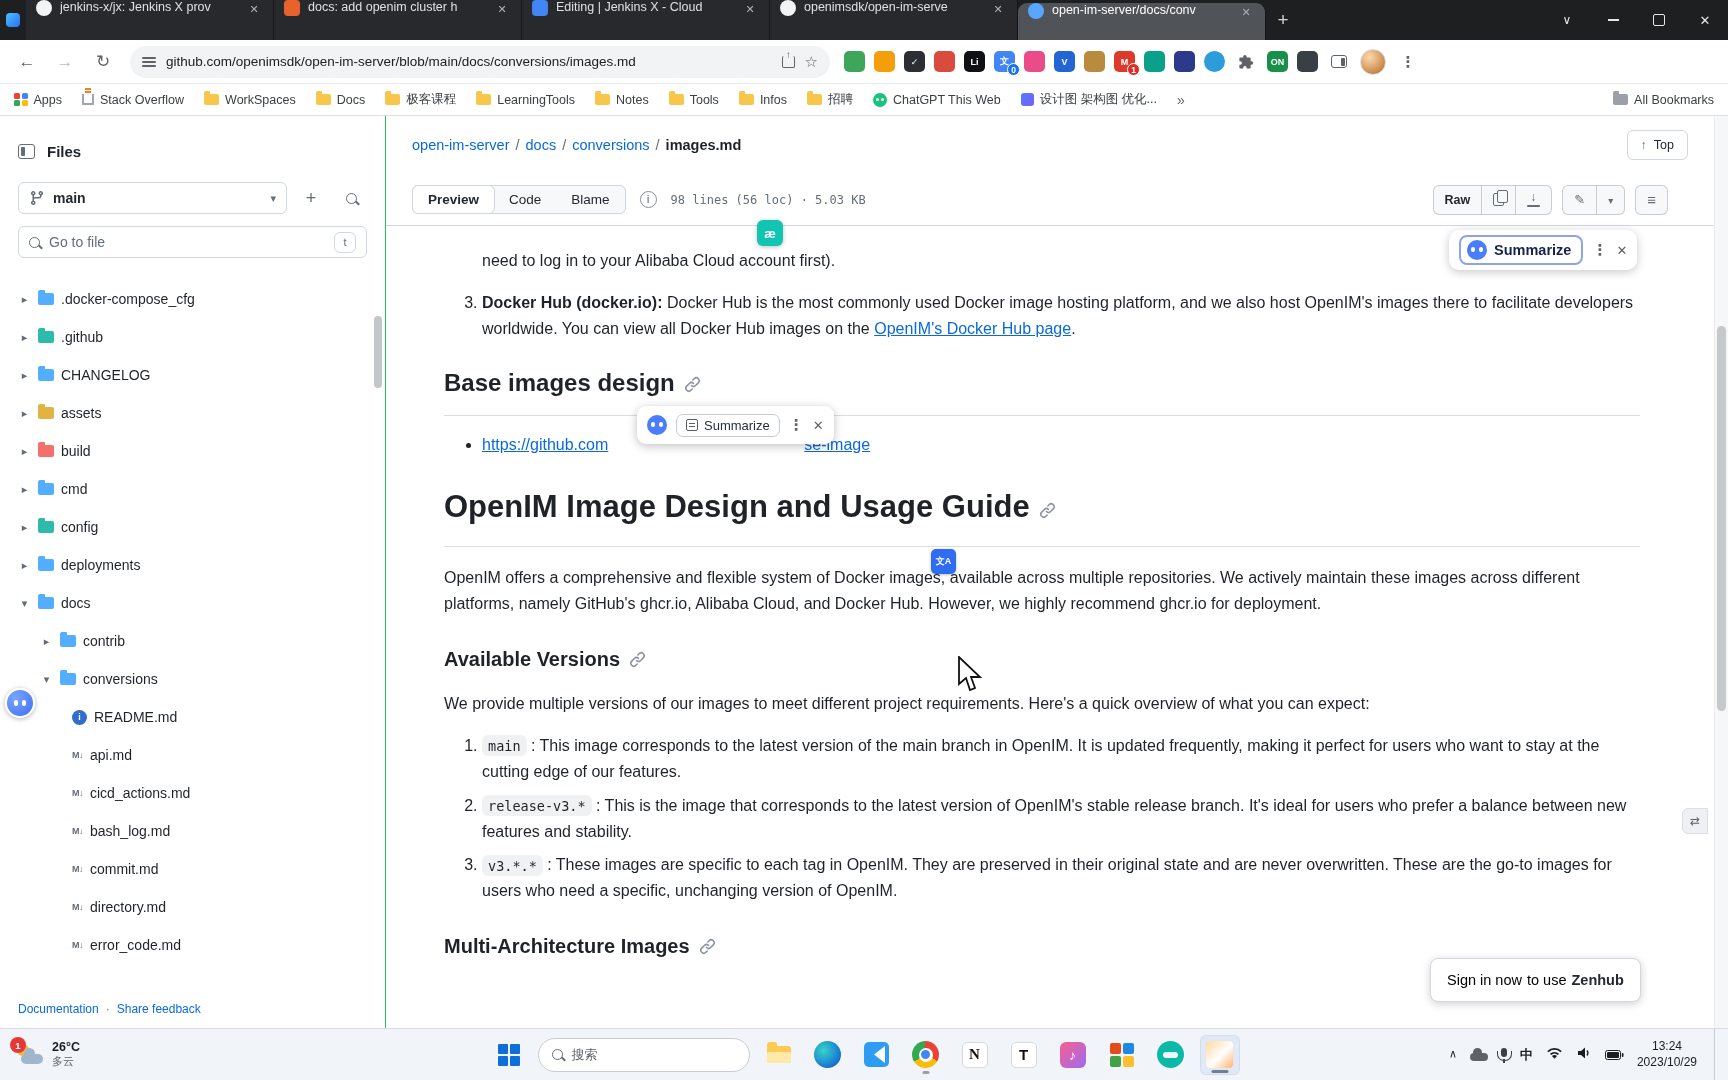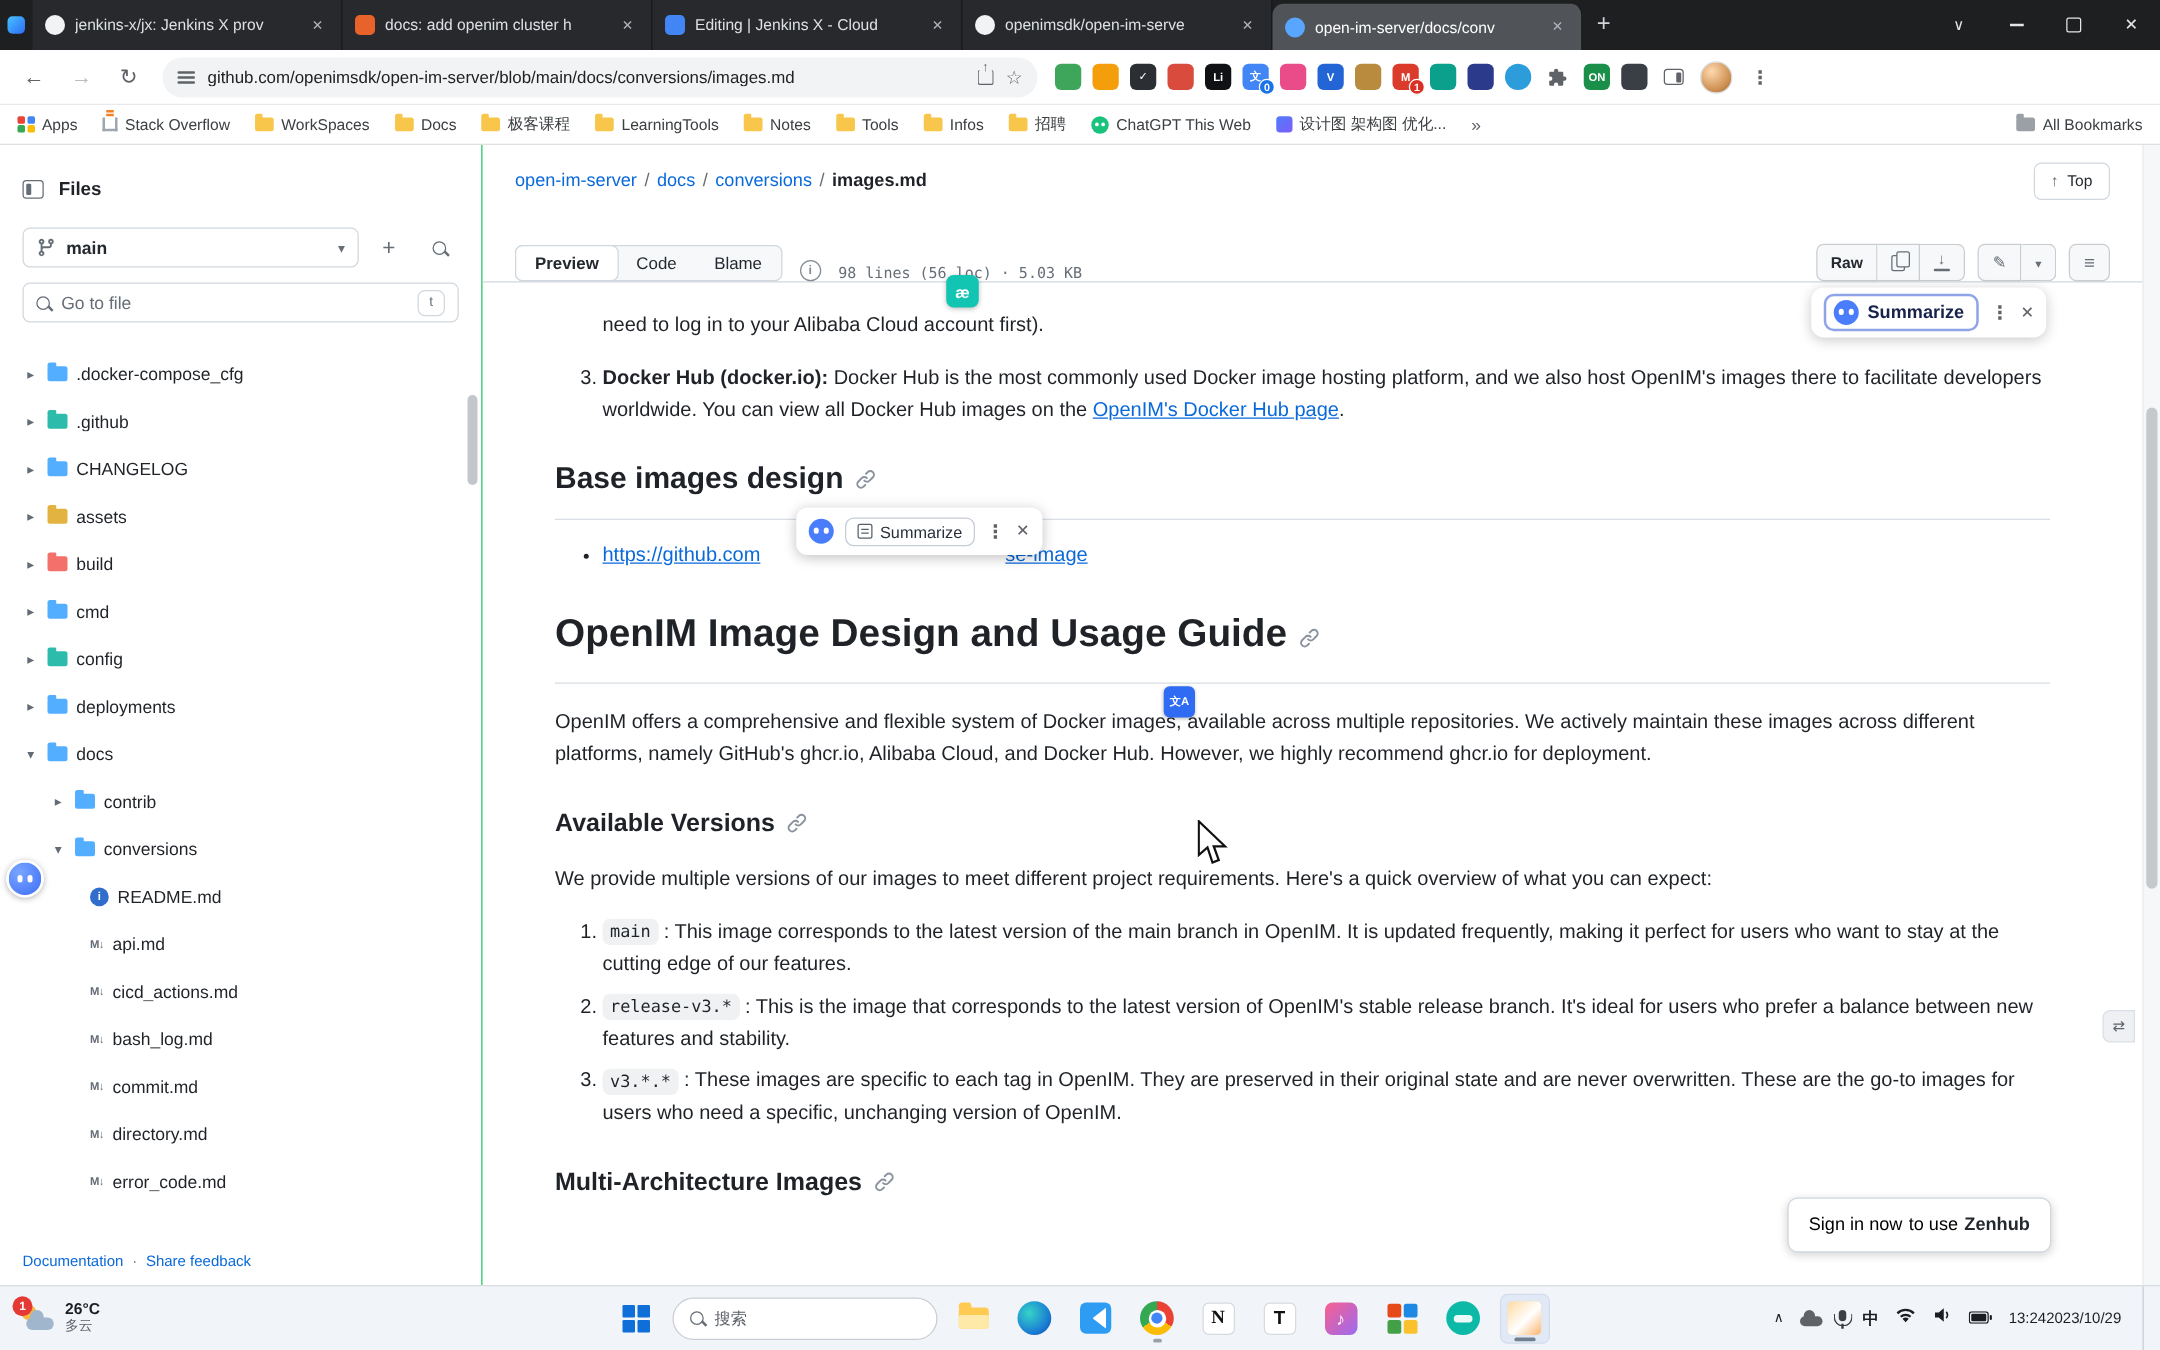--- a/index.html
+++ b/index.html
@@ -3,21 +3,21 @@
 <meta charset="utf-8">
 <style>
   *{box-sizing:border-box;margin:0;padding:0}
   body{background:#000;font-family:"Liberation Sans","DejaVu Sans",sans-serif}
   .screen{position:relative;width:1728px;height:1080px;overflow:hidden;background:#fff}
 
   
   .tabstrip{height:40px;background:#1e1f21;display:flex;align-items:stretch}
   .win-ic{width:26px;display:grid;place-items:center}
   .win-ic span{width:14px;height:14px;border-radius:4px;background:linear-gradient(135deg,#47c2ff,#2d6df6)}
-  .tab{display:flex;align-items:center;gap:8px;width:248px;padding:0 10px;background:#28292c;border-right:1px solid #151617;color:#dde0e4;font-size:12.5px;cursor:pointer}
+  .tab{display:flex;align-items:flex-start;gap:8px;width:248px;padding:0 10px;background:#28292c;border-right:1px solid #151617;color:#dde0e4;font-size:12.5px;cursor:pointer}
   .tab.active{background:#505458;color:#fff;border-radius:9px 9px 0 0;margin-top:3px}
   .fav{width:16px;height:16px;border-radius:50%;flex:none}
   .fav.sq{border-radius:4px}
   .tab-title{flex:1;white-space:nowrap;overflow:hidden;text-overflow:ellipsis}
   .tab-close{width:18px;height:18px;border-radius:50%;display:grid;place-items:center;color:#aeb3b9;font-size:11px;flex:none}
   .tab-close::before{content:"✕"}
   .newtab{width:34px;display:grid;place-items:center;color:#cfd3d8;font-size:19px}
   .winctl{margin-left:auto;display:flex}
   .winctl>div{width:46px;display:grid;place-items:center;color:#e4e7ea;font-size:13px}
   .ctl-chevron::before{content:"∨";font-size:12px}
@@ -105,21 +105,21 @@
   .sidebar-footer .dot{color:#656d76}
 
   
   .main{flex:1;min-width:0;position:relative}
   .crumb-row{display:flex;align-items:center;height:58px;padding:0 40px 0 26px;font-size:14.5px}
   .crumb a{color:#0969da;text-decoration:none}
   .crumb .sep{color:#656d76;margin:0 6px}
   .crumb .file{font-weight:700;color:#1f2328}
   .top-btn{margin-left:auto;display:flex;gap:7px;align-items:center;height:30px;padding:0 13px;border:1px solid #d0d7de;border-radius:6px;font-size:12.5px;color:#24292f;background:#fff}
   .top-btn .arr{color:#656d76}
-  .bar-row{display:flex;align-items:flex-end;height:52px;padding:0 40px 0 26px;gap:14px;border-bottom:1px solid #d0d7de}
+  .bar-row{display:flex;align-items:center;height:52px;padding:0 60px 0 26px;gap:14px;border-bottom:1px solid #d0d7de}
   .seg{display:flex;background:#f6f8fa;border:1px solid #d0d7de;border-radius:6px}
   .seg .item{padding:6px 15px;font-size:13.5px;color:#24292f}
   .seg .item.active{background:#fff;font-weight:600;border:1px solid #d0d7de;border-radius:6px;margin:-1px}
   .ic-info{width:17px;height:17px;border:1.6px solid #848d97;border-radius:50%;color:#848d97;font-size:10px;font-weight:700;display:grid;place-items:center}
   .ic-info::before{content:"i"}
   .meta{font-family:"DejaVu Sans Mono",monospace;font-size:12px;color:#656d76}
   .bar-right{margin-left:auto;display:flex;align-items:center;gap:10px}
   .btn-group{display:flex}
   .gh-btn{height:30px;display:flex;align-items:center;gap:6px;padding:0 11px;font-size:12.5px;font-weight:600;color:#24292f;background:#f6f8fa;border:1px solid rgba(31,35,40,0.2)}
   .btn-group .gh-btn:first-child{border-radius:6px 0 0 6px}
@@ -219,21 +219,21 @@
   .shot{width:29px;height:29px;border-radius:5px;background:linear-gradient(135deg,#ffd9a0,#fff 55%,#ffb36b);border:1px solid #e3e6ea}
   .tray{position:absolute;right:10px;top:0;bottom:0;display:flex;align-items:center;gap:13px}
   .tray-chev{color:#1b1e21;font-size:11px;transform:rotate(180deg)}
   .tray-chev::before{content:"∨"}
   .ic-cloud{width:18px;height:8px;background:#5f6368;border-radius:8px;position:relative;margin-top:4px}
   .ic-cloud::before{content:"";position:absolute;left:3px;top:-5px;width:9px;height:9px;border-radius:50%;background:#5f6368}
   .ic-mic{width:6px;height:9px;background:#3c4043;border-radius:3px;position:relative;margin-bottom:5px}
   .ic-mic::before{content:"";position:absolute;left:-3.5px;top:3px;width:13px;height:9px;border:1.4px solid #3c4043;border-top:none;border-radius:0 0 7px 7px}
   .ic-mic::after{content:"";position:absolute;left:2px;bottom:-6px;width:2px;height:4px;background:#3c4043}
   .ime{font-size:13px;font-weight:600;color:#1b1e21}
-  .clock{display:flex;flex-direction:row;align-items:flex-start;line-height:1.3;font-size:12px;color:#1b1e21}
+  .clock{display:flex;flex-direction:column;align-items:center;line-height:1.3;font-size:12px;color:#1b1e21}
   .desk-sliver{width:4px;height:100%;border-left:1px solid #c9cdd3;margin-left:4px}
 </style>
 </head>
 <body>
 
 <div class="screen">
 
   <div class="tabstrip">
     <div class="win-ic">
         <span></span>

